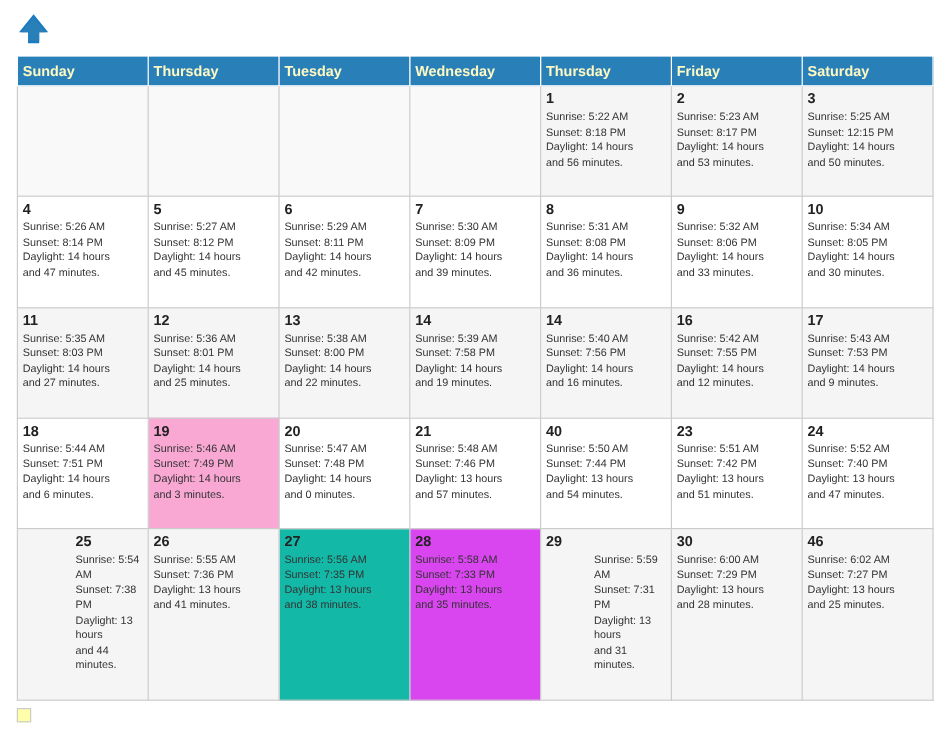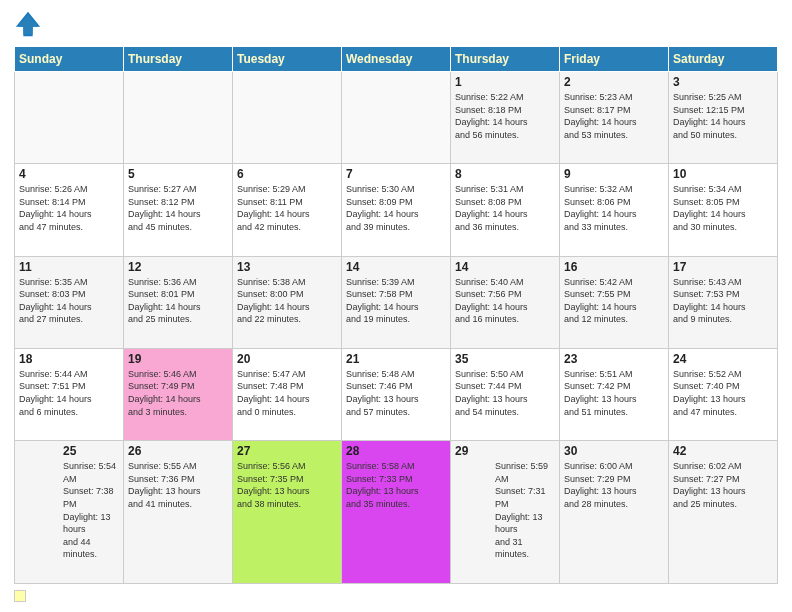--- a/index.html
+++ b/index.html
@@ -305,21 +305,21 @@
 and 0 minutes.</div>
           </td>
           <td style="background: rgb(255, 255, 255);">
             <span class="day-number">21</span>
             <div class="day-info" style="white-space: pre-line;">Sunrise: 5:48 AM
 Sunset: 7:46 PM
 Daylight: 13 hours
 and 57 minutes.</div>
           </td>
           <td style="background: rgb(255, 255, 255);">
-            <span class="day-number">35</span>
+            <span class="day-number">40</span>
             <div class="day-info" style="white-space: pre-line;">Sunrise: 5:50 AM
 Sunset: 7:44 PM
 Daylight: 13 hours
 and 54 minutes.</div>
           </td>
           <td style="background: rgb(255, 255, 255);">
             <span class="day-number">23</span>
             <div class="day-info" style="white-space: pre-line;">Sunrise: 5:51 AM
 Sunset: 7:42 PM
 Daylight: 13 hours
@@ -341,21 +341,21 @@
 Daylight: 13 hours
 and 44 minutes.</div>
           </td>
           <td style="background: rgb(245, 245, 245);">
             <span class="day-number">26</span>
             <div class="day-info" style="white-space: pre-line;">Sunrise: 5:55 AM
 Sunset: 7:36 PM
 Daylight: 13 hours
 and 41 minutes.</div>
           </td>
-          <td style="background: #bef264; margin-left: 32px;">
+          <td style="background: #14b8a6; margin-left: 32px;">
             <span class="day-number">27</span>
             <div class="day-info" style="white-space: pre-line;">Sunrise: 5:56 AM
 Sunset: 7:35 PM
 Daylight: 13 hours
 and 38 minutes.</div>
           </td>
           <td style="background: #d946ef;">
             <span class="day-number">28</span>
             <div class="day-info" style="white-space: pre-line;">Sunrise: 5:58 AM
 Sunset: 7:33 PM
@@ -370,21 +370,21 @@
 and 31 minutes.</div>
           </td>
           <td style="background: rgb(245, 245, 245);">
             <span class="day-number">30</span>
             <div class="day-info" style="white-space: pre-line;">Sunrise: 6:00 AM
 Sunset: 7:29 PM
 Daylight: 13 hours
 and 28 minutes.</div>
           </td>
           <td style="background: rgb(245, 245, 245);">
-            <span class="day-number">42</span>
+            <span class="day-number">46</span>
             <div class="day-info" style="white-space: pre-line;">Sunrise: 6:02 AM
 Sunset: 7:27 PM
 Daylight: 13 hours
 and 25 minutes.</div>
           </td>
         </tr>
       </tbody>
   </table>
 
   <div class="footer">

